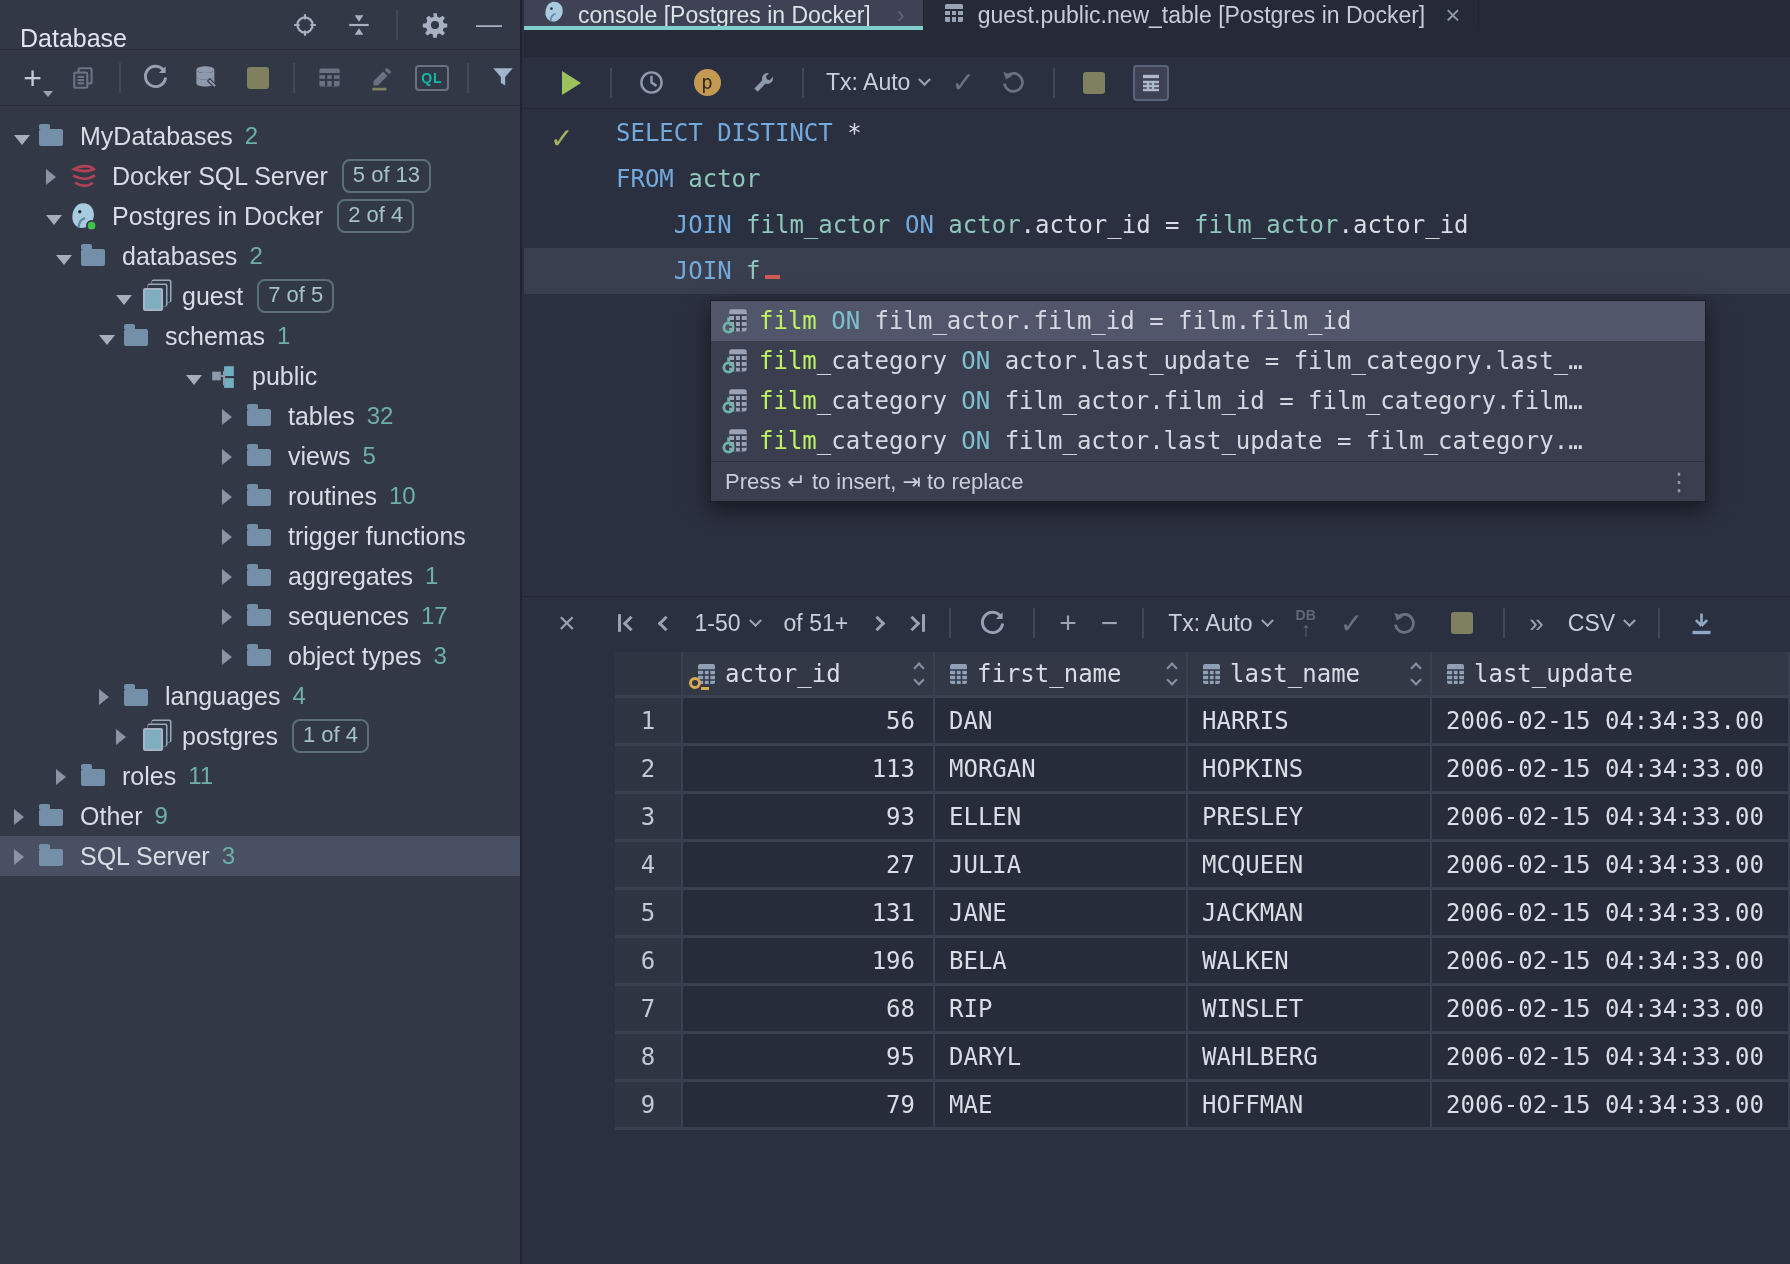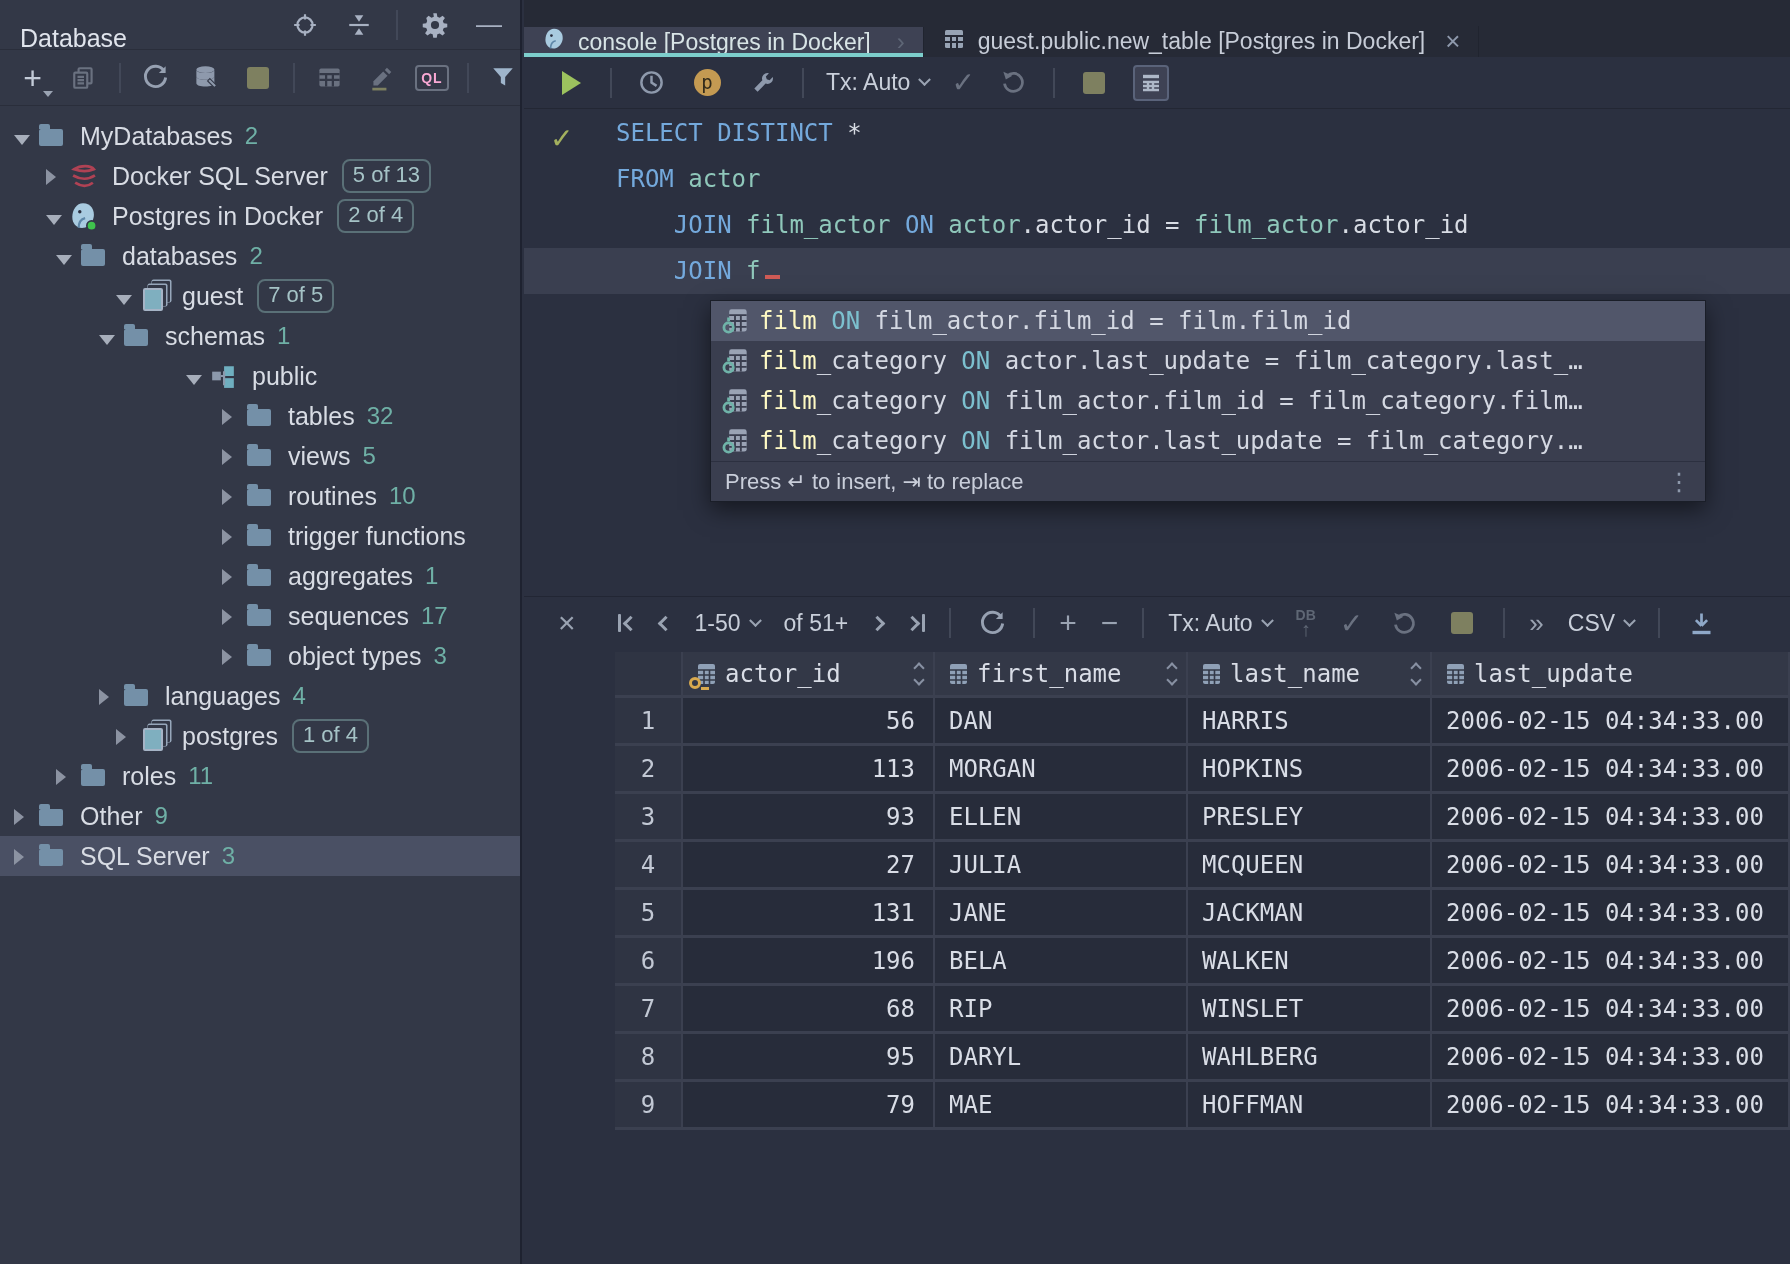--- a/index.html
+++ b/index.html
@@ -14,21 +14,21 @@
   .panel-title { font-size:25px; color:#E0E4EC; font-weight:500; flex:0 0 auto;margin-top:28px; }
   .ph-icons { margin-left:auto; display:flex; align-items:center; gap:20px; }
   .panel-toolbar { height:56px; display:flex; align-items:center; padding-left:16px;
                    gap:18px; border-bottom:1px solid #2A2E3B; }
   .vdiv { width:2px; height:30px; background:#424858; }
   .icon-btn { display:flex; align-items:center; justify-content:center; width:34px; height:34px; }
   .plus-wrap { position:relative; color:#C3CBD8; font-size:32px; line-height:30px; }
   .plus-wrap .mini-tri { position:absolute; right:-4px; bottom:-2px; width:0; height:0;
       border-left:5px solid transparent; border-right:5px solid transparent; border-top:6px solid #9AA3B2; }
   .stop-sq { width:22px; height:22px; background:#7E8060; border-radius:3px; }
-  .ql-box { border:2px solid #6A7180; border-radius:4px; color:#f9a8d4; font-size:14px;
+  .ql-box { border:2px solid #6A7180; border-radius:4px; color:#14b8a6; font-size:14px;
             font-weight:700; padding:3px 4px; letter-spacing:1px; }
 
   
   .tree { position:absolute; top:108px; left:0; right:0; padding-top:8px; }
   .trow { height:40px; display:flex; align-items:center; font-size:25px; color:#D8DCE4; width:100%; }
   .trow.selected { background:#4A5064;align-items:center; }
   .lvl0{padding-left:14px}.lvl1{padding-left:46px}.lvl2{padding-left:56px}
   .lvl3{padding-left:116px}.lvl4{padding-left:99px}.lvl5{padding-left:186px}.lvl6{padding-left:222px}
   .tri { width:22px; flex:0 0 22px; display:inline-block; }
   .tri.down::before { content:""; display:inline-block; width:0; height:0;
@@ -42,21 +42,21 @@
   .dbstack { width:20px; height:23px; background:#7FAFBF; border:2px solid #A6B4C6; border-radius:2px;
              box-shadow:4px -4px 0 -1px #333847, 4.5px -4.5px 0 0 #97A7BB,
                         8px -8px 0 -1px #333847, 8.5px -8.5px 0 0 #97A7BB; margin-top:6px; }
   .tlabel { margin-left:2px; white-space:nowrap; }
   .tcount { margin-left:12px; color:#6FB0A6; font-size:24px; }
   .tbadge { margin-left:14px; color:#A5C3C6; font-size:22px; border:2px solid #5A7077;
             border-radius:8px; padding:0 9px 2px 9px; line-height:28px; white-space:nowrap; }
 
   
   #main { position:absolute; left:524px; top:0; right:0; bottom:0; background:#2B3040; }
-  .tab-bar { height:57px; background:#262A36; display:flex; align-items:flex-end; }
+  .tab-bar { height:57px; background:#262A36; display:flex; align-items:flex-start; }
   .tab { display:flex; align-items:center; gap:12px; padding:0 18px; font-size:23px;
          color:#C7CDD8; border-right:1px solid #20242F; position:relative; }
   .tab.active { background:#3E4254; color:#D8E4E6; }
   .tab.active::after { content:""; position:absolute; left:0; right:0; bottom:0; height:4px; background:#7DCECC; }
   .tab .closex { color:#8E99AC; font-size:26px; margin-left:8px; }
   .tab .faint-chev { color:#5E6676; font-size:24px; margin-left:14px; }
 
   .editor-toolbar { height:52px; display:flex; align-items:center; gap:22px; padding-left:30px;
                     border-bottom:1px solid #232734; }
   .play-tri { width:0; height:0; border-top:12px solid transparent; border-bottom:12px solid transparent;
@@ -80,21 +80,21 @@
   .line.current { background:#3A3F50; }
   .tok.kw { color:#74A9DC; } .tok.id { color:#8FC7BA; } .tok.op { color:#D8DCE4; }
   .caret { display:inline-block; width:15px; height:4px; background:#CF5B56; margin-left:4px; }
 
   
   .popup { position:absolute; left:186px; top:190px; width:996px; background:#3A3E4F;
            border:1px solid #1A1E28; box-shadow:0 8px 22px rgba(0,0,0,.5); z-index:20; }
   .popup-row { height:40px; display:flex; align-items:center; padding-left:10px;
                font-family:"DejaVu Sans Mono", monospace; font-size:24px; color:#D4D8E2; white-space:pre; overflow:hidden; }
   .popup-row.selected { background:#51566A; }
-  .pmatch { color:#fef9c3; } .pkw { color:#7CC0CF; }
+  .pmatch { color:#bef264; } .pkw { color:#7CC0CF; }
   .popup-icon { width:28px; height:28px; margin-right:10px; flex:0 0 28px; }
   .popup-hint { height:40px; display:flex; align-items:center; padding:0 14px;
                 border-top:1px solid #2C3040; color:#C9CEDA; font-size:22px;
                 font-family:"Liberation Sans", sans-serif; }
   .popup-hint .kebab { margin-left:auto; color:#8E99AC; font-size:24px; }
 
   
   .results { position:absolute; top:596px; left:0; right:0; bottom:0; border-top:1px solid #222634; }
   .results-toolbar { height:52px; display:flex; align-items:center; gap:24px; padding-left:34px;
                      color:#9AA3B2; }

